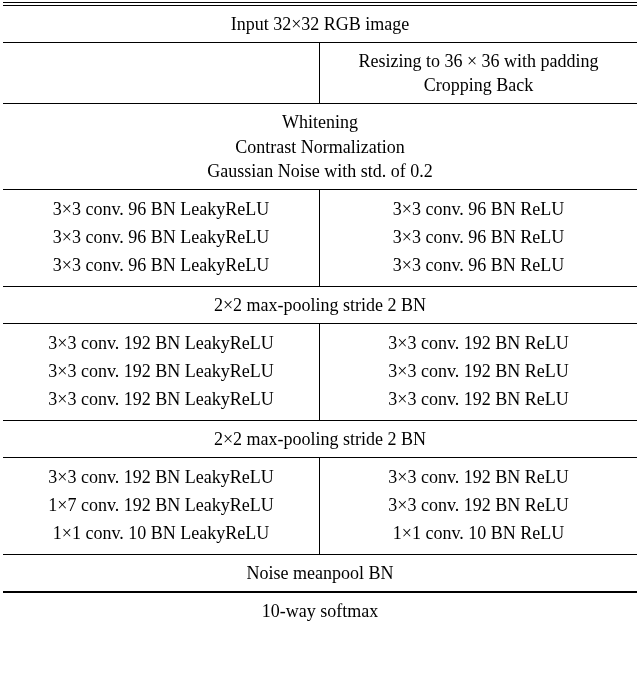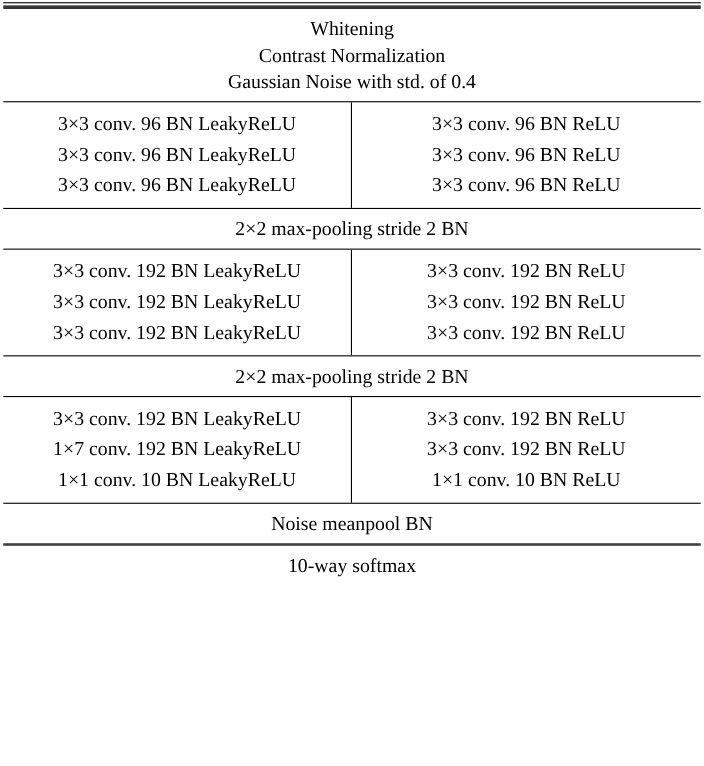--- a/index.html
+++ b/index.html
@@ -55,27 +55,33 @@
 </head>
 <body>
 
 <div class="wrap">
 
   <div class="row">
   </div>
   <div class="hr"></div>
   <div class="hr2"></div>
 
+  <div class="full">Input 32×32 RGB image</div>
   <div class="hr"></div>
 
+  <div class="row">
+    <div class="cell left"></div>
+    <div class="cell multi">Resizing to 36 × 36 with padding
+Cropping Back</div>
+  </div>
   <div class="hr"></div>
 
   <div class="full multi">Whitening
 Contrast Normalization
-Gaussian Noise with std. of 0.4</div>
+Gaussian Noise with std. of 0.2</div>
   <div class="hr"></div>
 
   <div class="row">
     <div class="blockcell left">
       <span class="ln">3×3 conv. 96 BN LeakyReLU</span>
       <span class="ln">3×3 conv. 96 BN LeakyReLU</span>
       <span class="ln">3×3 conv. 96 BN LeakyReLU</span>
     </div>
     <div class="blockcell">
       <span class="ln">3×3 conv. 96 BN ReLU</span>

